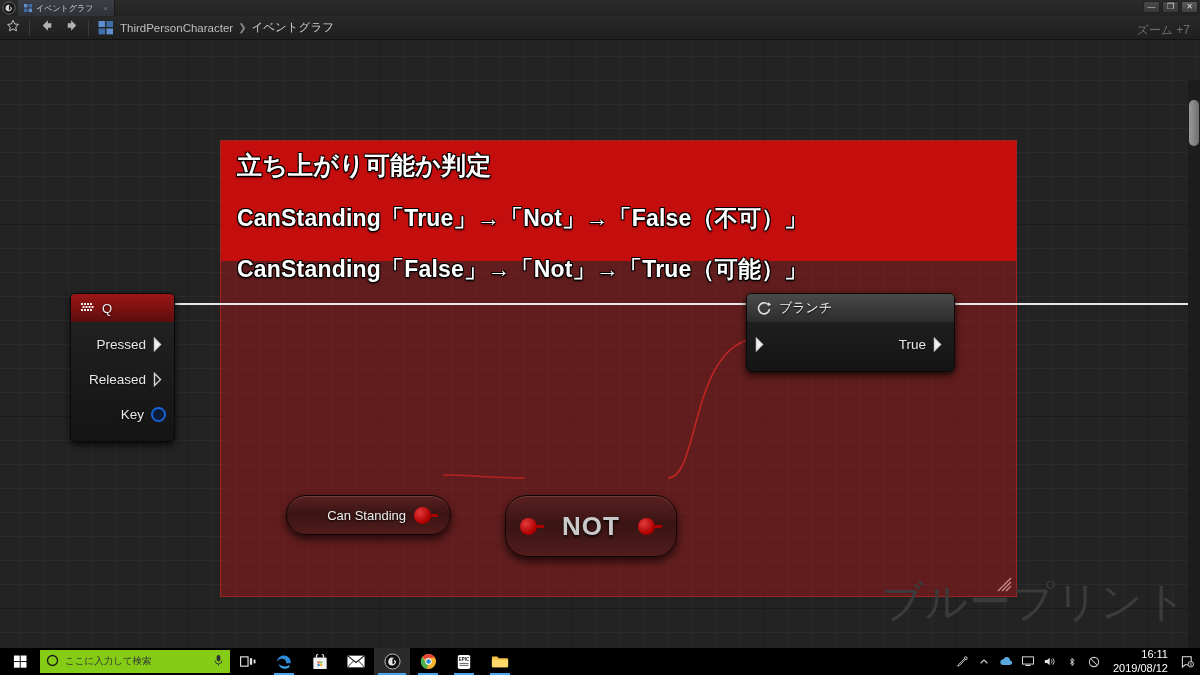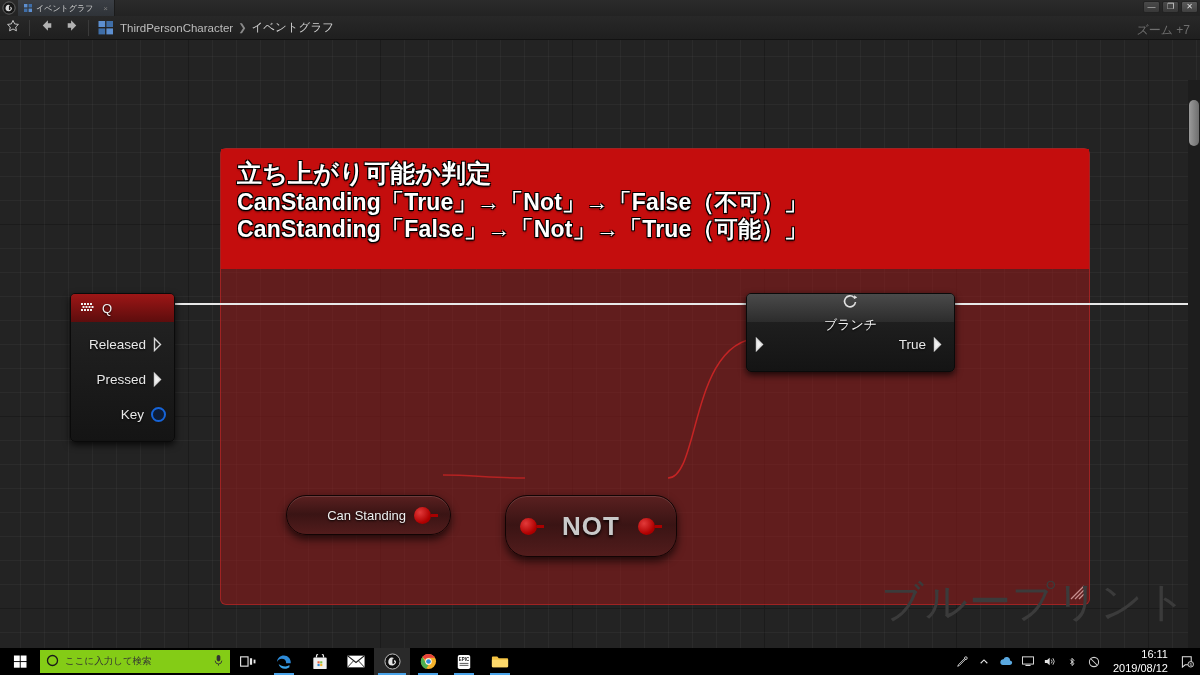--- a/index.html
+++ b/index.html
@@ -40,29 +40,29 @@
   #grid{position:absolute;inset:0;
         background-image:
           linear-gradient(to right, rgba(255,255,255,.035) 1px, transparent 1px),
           linear-gradient(to bottom, rgba(255,255,255,.035) 1px, transparent 1px),
           linear-gradient(to right, rgba(0,0,0,.45) 1px, transparent 1px),
           linear-gradient(to bottom, rgba(0,0,0,.45) 1px, transparent 1px);
         background-size:24px 24px,24px 24px,192px 192px,192px 192px;
         background-position:-4px 0,0 -8px,-4px 0,0 -8px;}
 
   
-  #comment{position:absolute;left:220px;top:108px;width:870px;height:457px;
+  #comment{position:absolute;left:220px;top:100px;width:797px;height:457px;
            background:rgba(150,26,26,.55);border:1px solid rgba(210,40,40,.55);
-           border-radius:6px;}
+           border-radius:0;}
   #comment-header{position:absolute;left:0;top:0;width:100%;height:120px;
            background:#c40d0d;padding:10px 14px 0 16px;}
   .cmline{color:#fff;font-weight:bold;letter-spacing:.2px;line-height:1.18;
           text-shadow:-1px -1px 0 #000,1px -1px 0 #000,-1px 1px 0 #000,1px 1px 0 #000,0 2px 2px rgba(0,0,0,.6);}
   #cm1{font-size:25px;}
-  #cm2,#cm3{font-size:23px;}
+  #cm2,#cm3{font-size:23px;margin-top:24px;}
   #cm-resize{position:absolute;right:4px;bottom:4px;width:20px;height:20px;}
 
   
   .node{position:absolute;border-radius:5px;
         background:linear-gradient(180deg,#242424 0%,#141414 100%);
         border:1px solid #0a0a0a;
         box-shadow:0 3px 7px rgba(0,0,0,.75), inset 0 1px 0 rgba(255,255,255,.05);}
   .node-header{height:28px;border-radius:4px 4px 0 0;display:flex;align-items:center;
         gap:7px;padding:0 10px;font-size:13px;color:#f0f0f0;
         text-shadow:0 1px 2px rgba(0,0,0,.9);}
@@ -84,21 +84,21 @@
   .cpin.red-f{border-color:#b40000;background:#cf1111;}
 
   
   #node-q{left:70px;top:253px;width:105px;
           border:1px solid #0a0a0a;}
   #node-q .node-header{background:linear-gradient(180deg,#9d1616 0%,#5d0d0d 100%);}
   #kbicon{width:14px;height:12px;}
 
   
   #node-branch{left:746px;top:253px;width:209px;}
-  #node-branch .node-header{background:linear-gradient(180deg,#4a4a4a 0%,#2c2c2c 100%);flex-direction:column;}
+  #node-branch .node-header{background:linear-gradient(180deg,#4a4a4a 0%,#2c2c2c 100%);}
   #branchicon{width:15px;height:15px;}
 
   
   .pillnode{position:absolute;display:flex;align-items:center;
        border-radius:22px;border:1px solid #120404;
        background:linear-gradient(180deg,#5a2020 0%,#3a1414 48%,#521c1c 100%);
        box-shadow:0 4px 8px rgba(0,0,0,.7), inset 0 1px 0 rgba(255,255,255,.13);}
   #node-canstanding{left:286px;top:455px;width:165px;height:40px;
        justify-content:flex-end;padding-right:12px;gap:8px;}
   #node-canstanding .lbl{font-size:13px;color:#f0f0f0;text-shadow:0 1px 2px #000;}
@@ -249,28 +249,28 @@
               <rect x="3" y="7" width="2" height="2"></rect>
             <rect x="6" y="7" width="2" height="2"></rect>
               <rect x="9" y="7" width="2" height="2"></rect>
           </g>
         </svg>
       </span>
       <span>Q</span>
     </div>
     <div class="node-body">
       <div class="pinrow right">
-        <span>Released</span>
-        <svg class="exec hollow" viewBox="0 0 13 15">
+        <span>Pressed</span>
+        <svg class="exec filled" viewBox="0 0 13 15">
           <polygon points="1.5,1.5 7.5,7.5 1.5,13.5"></polygon>
         </svg>
       </div>
       <div class="pinrow right">
-        <span>Pressed</span>
-        <svg class="exec filled" viewBox="0 0 13 15">
+        <span>Released</span>
+        <svg class="exec hollow" viewBox="0 0 13 15">
           <polygon points="1.5,1.5 7.5,7.5 1.5,13.5"></polygon>
         </svg>
       </div>
       <div class="pinrow right">
         <span>Key</span>
         <span class="cpin blue"></span>
       </div>
     </div>
   </div>
 

